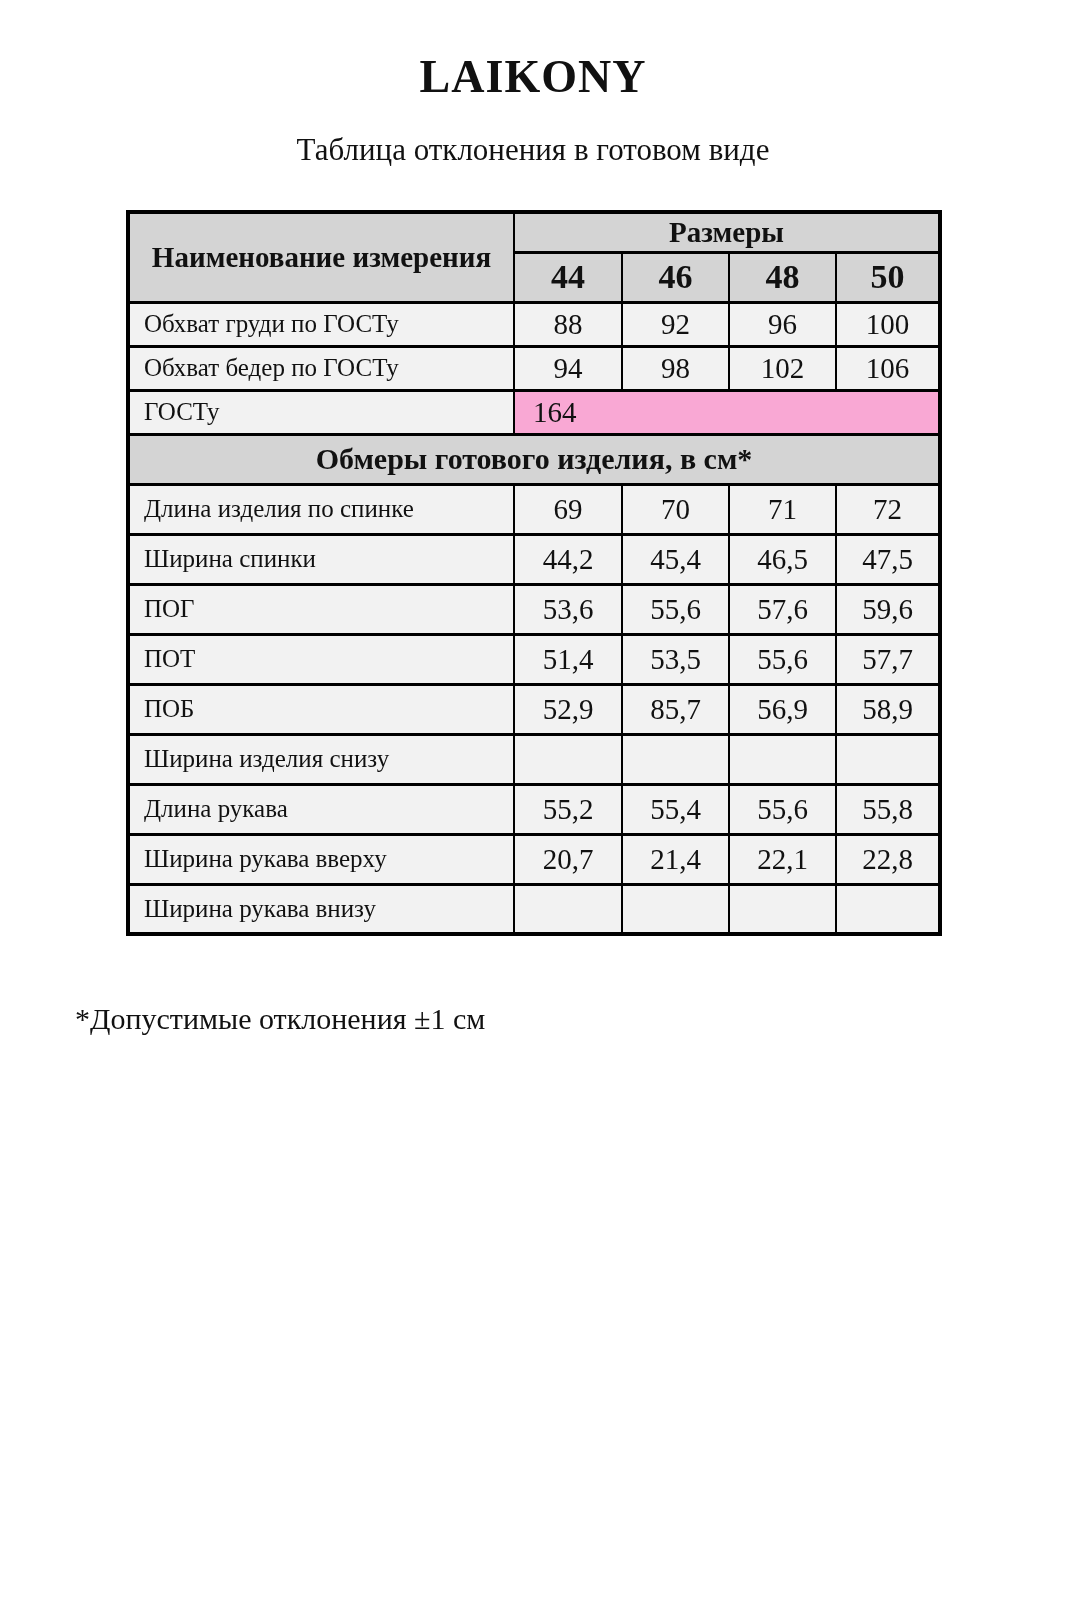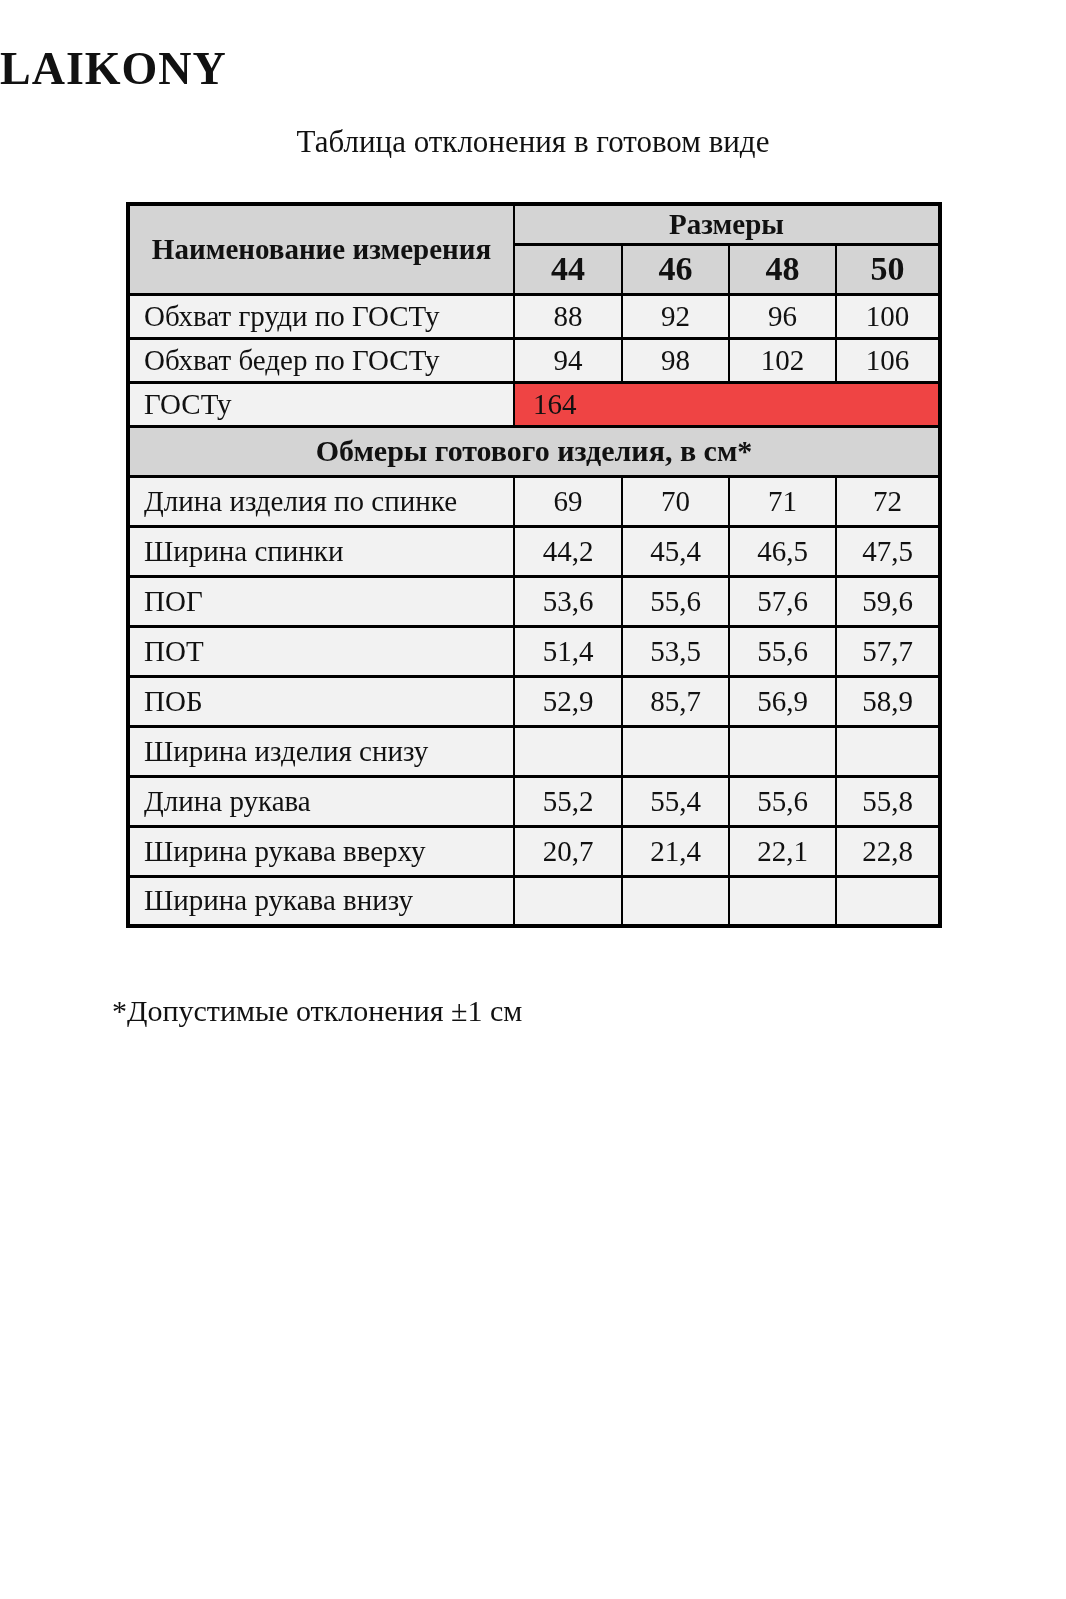--- a/index.html
+++ b/index.html
@@ -10,22 +10,23 @@
   .page {
     position: relative;
     width: 1066px;
     height: 1599px;
     background: #ffffff;
     font-family: "Liberation Serif", "DejaVu Serif", serif;
     color: #111111;
     overflow: hidden;
   }
   .brand {
-    margin: 0;
+    margin: 8px;
     padding-top: 46px;
+    text-align: center;
     font-size: 46px;
     font-weight: 700;
     letter-spacing: 1px;
     line-height: 1.0;
   }
   .subtitle {
     margin-top: 34px;
     text-align: center;
     font-size: 31px;
     font-weight: 400;
@@ -62,47 +63,47 @@
   td.name-hdr {
     font-size: 29px;
   }
   td.size {
     font-size: 34px;
   }
   td.label {
     background: #f2f2f2;
     text-align: left;
     padding-left: 14px;
-    font-size: 29px;
+    font-size: 25px;
   }
   td.val {
     background: #f2f2f2;
     text-align: center;
     font-size: 29px;
   }
   td.section {
     background: #d4d4d4;
     text-align: center;
     font-weight: 700;
     font-size: 30px;
   }
   td.rost-val {
-    background: #ef4444;
+    background: #f9a8d4;
     text-align: left;
     padding-left: 18px;
     font-size: 29px;
     margin-left: 48px;
   }
   tr.hrow1 { height: 40px; margin-top: 20px; }
   tr.hrow2 { height: 50px; }
   tr.r1   { height: 44px; }
   tr.sect { height: 50px; }
   tr.r2   { height: 50px; }
   .footnote {
-    margin: 68px 0 0 112px;
+    margin: 68px 0 0 75px;
     font-size: 30px;
     line-height: 1.0;
   }
 </style>
 </head>
 <body>
 
 <div class="page">
 
   <h1 class="brand">LAIKONY</h1>

